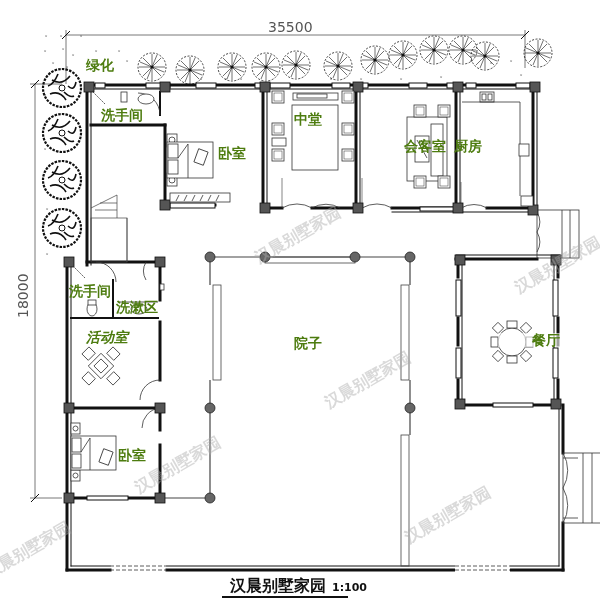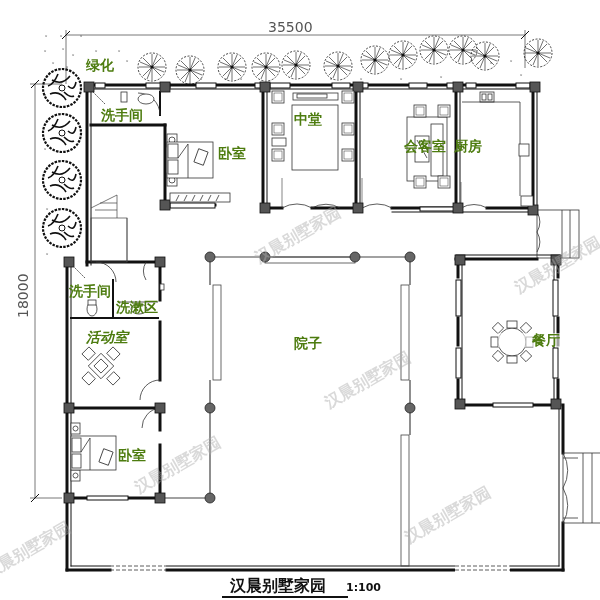--- a/index.html
+++ b/index.html
@@ -2,21 +2,21 @@
 <html><head>
 <meta charset="utf-8">
 <style>
   html, body { margin: 0; padding: 0; background: #ffffff; }
   body { width: 600px; height: 600px; overflow: hidden; position: relative; font-family: "DejaVu Sans", sans-serif; }
   #plan { position: absolute; left: 0; top: 0; width: 600px; height: 600px; }
   .lbl { position: absolute; font-family: "DejaVu Sans", sans-serif; font-size: 14px; font-weight: bold; color: #4d7c0f; white-space: nowrap; line-height: 1; }
   .dim { position: absolute; font-family: "DejaVu Sans", sans-serif; font-size: 14px; color: #555; white-space: nowrap; line-height: 1; }
   .dim-v { transform: rotate(-90deg); transform-origin: left top; }
   .title { position: absolute; left: 230px; top: 578px; font-family: "DejaVu Sans", sans-serif; font-weight: bold; font-size: 16px; color: #111; white-space: nowrap; line-height: 1; }
-  .title .scale { font-size: 11px; margin-left: 20px; }
+  .title .scale { font-size: 11px; margin-left: 6px; }
   .title-underline { position: absolute; left: 222px; top: 596px; width: 126px; height: 2px; border-top: 2px solid #111; border-bottom: 1px solid #111; }
   .wm { position: absolute; font-family: "DejaVu Sans", sans-serif; font-size: 16px; font-weight: bold; color: rgba(170,170,170,0.45); transform: rotate(-30deg); white-space: nowrap; pointer-events: none; }
 </style>
 </head>
 <body>
 
 <svg id="plan" viewBox="0 0 600 600" xmlns="http://www.w3.org/2000/svg">
   <defs>
     <g id="tree">
       <circle r="14" fill="none" stroke="#111" stroke-width="0.8" stroke-dasharray="2 1.5"></circle>

